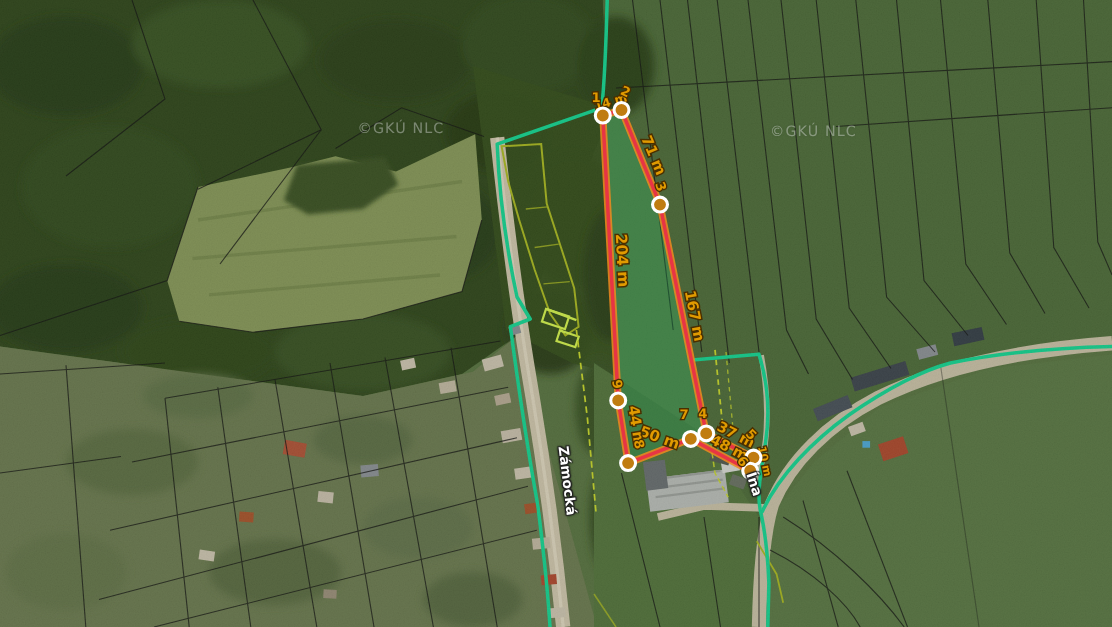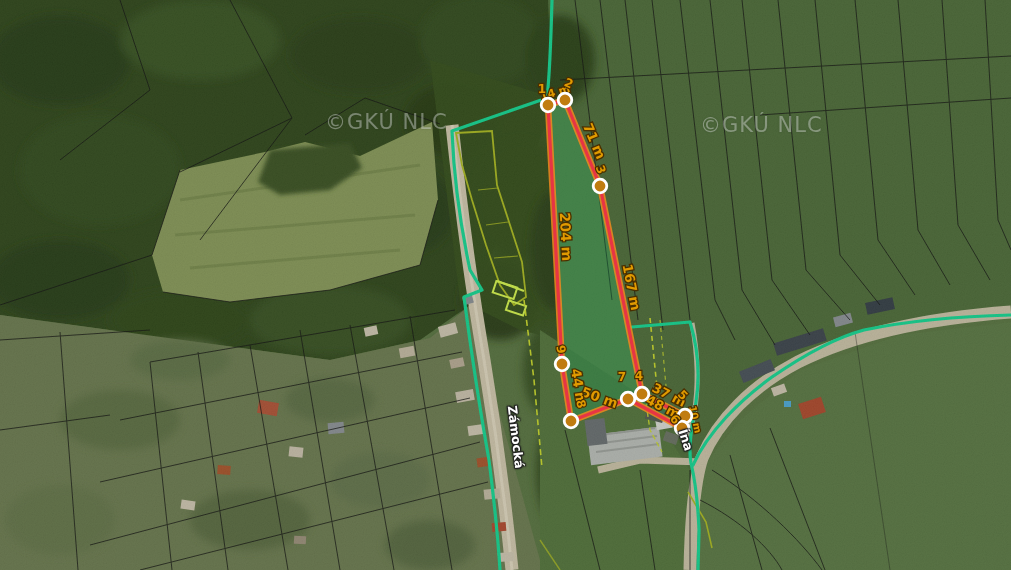--- a/index.html
+++ b/index.html
@@ -2,21 +2,21 @@
 <html><head>
 <meta charset="utf-8">
 <style>
   html,body{margin:0;padding:0;background:#222;}
   .stage{
     position:relative;width:1011px;height:570px;overflow:hidden;
     font-family:"DejaVu Sans", sans-serif;background:#5a7444;
   }
   .stage svg{position:absolute;left:0;top:0;}
   .watermark{
-    position:absolute;color:rgba(245,245,245,0.38);font-size:21px;
+    position:absolute;color:rgba(245,245,245,0.38);font-size:13px;
     letter-spacing:1px;white-space:nowrap;pointer-events:none;
     text-shadow:0 0 2px rgba(40,60,40,0.25);
   }
   .street-label{
     position:absolute;color:#fff;font-size:12.5px;font-weight:bold;
     white-space:nowrap;transform-origin:center center;
     text-shadow:-1px -1px 1px #222,1px -1px 1px #222,-1px 1px 1px #222,1px 1px 1px #222,0 0 3px #000;
   }
   .overlay-text{font-weight:bold;}
 </style>

